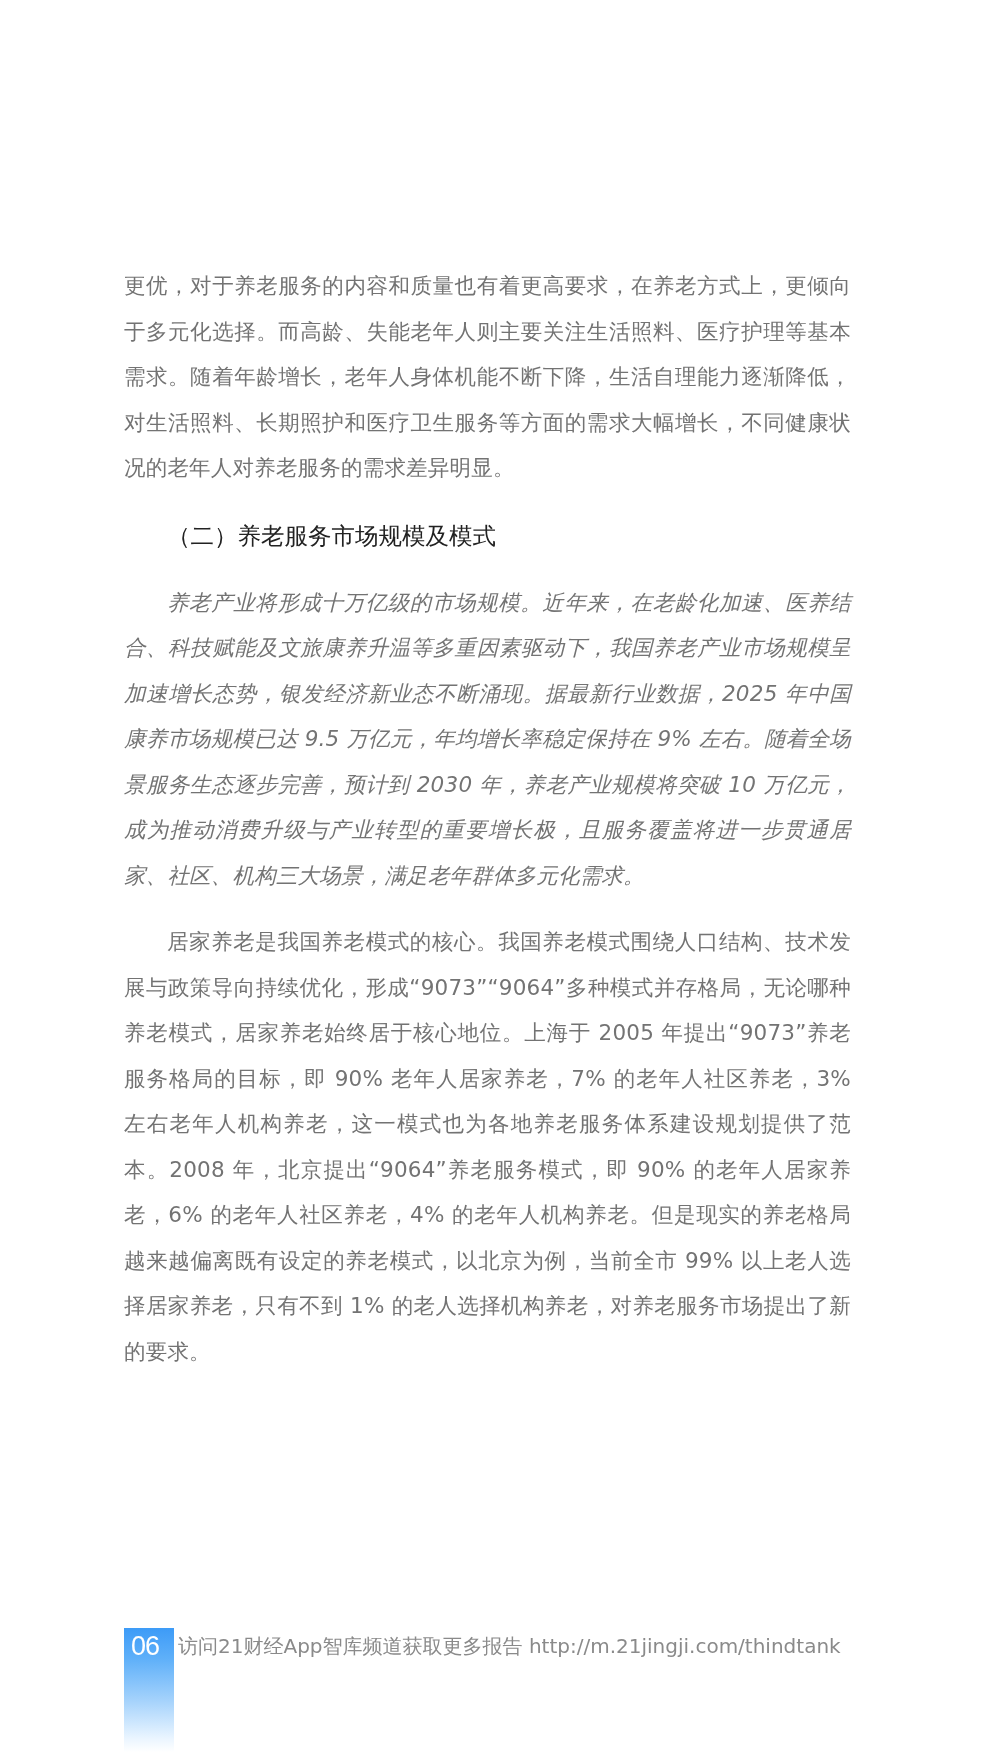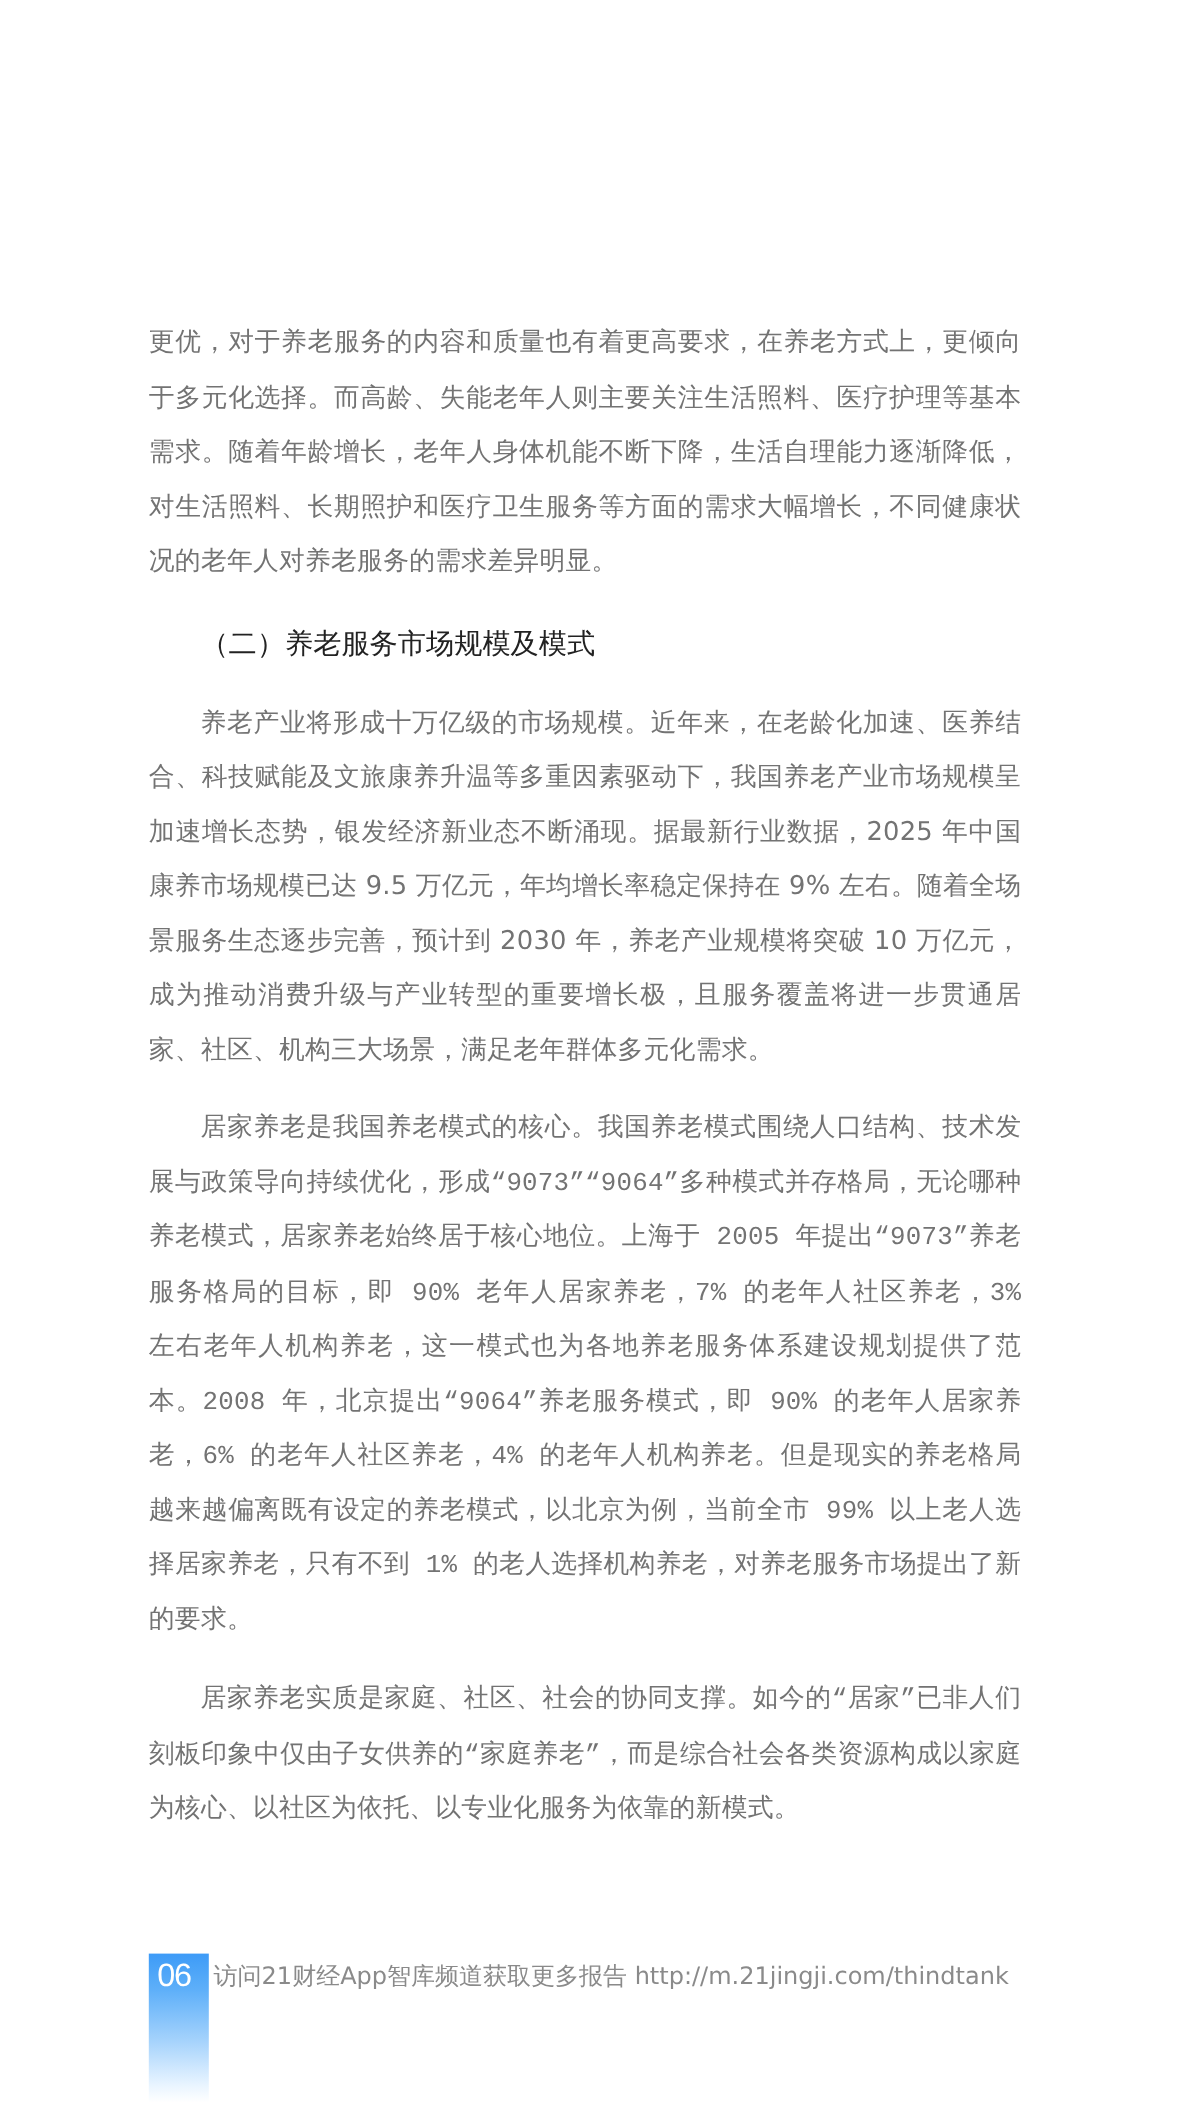--- a/index.html
+++ b/index.html
@@ -28,32 +28,32 @@
       text-align: justify;
       text-justify: inter-character;
       letter-spacing: 0.2px;
       color: #737373;
     }
     .para.indent {
       text-indent: 43px;
     }
     .para + .para {
       margin-top: 21px;
-      font-family: Liberation Mono, monospace;
     }
     .heading {
       margin: 25px 0 24px 0;
       padding-left: 43px;
       font-size: 23.5px;
       line-height: 40px;
       font-weight: normal;
       color: #222222;
     }
     .heading + .para {
       margin-top: 0;
+      font-style: italic;
     }
     .footer {
       position: absolute;
       left: 124px;
       top: 1628px;
       width: 760px;
       height: 124px;
     }
     .page-tab {
       position: absolute;
@@ -88,21 +88,20 @@
 </head>
 <body>
 
 <div class="content">
   <p class="para">更优，对于养老服务的内容和质量也有着更高要求，在养老方式上，更倾向于多元化选择。而高龄、失能老年人则主要关注生活照料、医疗护理等基本需求。随着年龄增长，老年人身体机能不断下降，生活自理能力逐渐降低，对生活照料、长期照护和医疗卫生服务等方面的需求大幅增长，不同健康状况的老年人对养老服务的需求差异明显。</p>
 
   <h2 class="heading">（二）养老服务市场规模及模式</h2>
 
   <p class="para indent">养老产业将形成十万亿级的市场规模。近年来，在老龄化加速、医养结合、科技赋能及文旅康养升温等多重因素驱动下，我国养老产业市场规模呈加速增长态势，银发经济新业态不断涌现。据最新行业数据，2025 年中国康养市场规模已达 9.5 万亿元，年均增长率稳定保持在 9% 左右。随着全场景服务生态逐步完善，预计到 2030 年，养老产业规模将突破 10 万亿元，成为推动消费升级与产业转型的重要增长极，且服务覆盖将进一步贯通居家、社区、机构三大场景，满足老年群体多元化需求。</p>
   <p class="para indent">居家养老是我国养老模式的核心。我国养老模式围绕人口结构、技术发展与政策导向持续优化，形成“9073”“9064”多种模式并存格局，无论哪种养老模式，居家养老始终居于核心地位。上海于 2005 年提出“9073”养老服务格局的目标，即 90% 老年人居家养老，7% 的老年人社区养老，3% 左右老年人机构养老，这一模式也为各地养老服务体系建设规划提供了范本。2008 年，北京提出“9064”养老服务模式，即 90% 的老年人居家养老，6% 的老年人社区养老，4% 的老年人机构养老。但是现实的养老格局越来越偏离既有设定的养老模式，以北京为例，当前全市 99% 以上老人选择居家养老，只有不到 1% 的老人选择机构养老，对养老服务市场提出了新的要求。</p>
-  <p class="para indent">居家养老实质是家庭、社区、社会的协同支撑。如今的“居家”已非人们刻板印象中仅由子女供养的“家庭养老”，而是综合社会各类资源构成以家庭为核心、以社区为依托、以专业化服务为依靠的新模式。</p>
 </div>
 
 <div class="footer">
   <div class="page-tab">
     <span class="page-num">06</span>
   </div>
   <span class="footer-text">访问21财经App智库频道获取更多报告 http://m.21jingji.com/thindtank</span>
 </div>
 
 </body></html>

